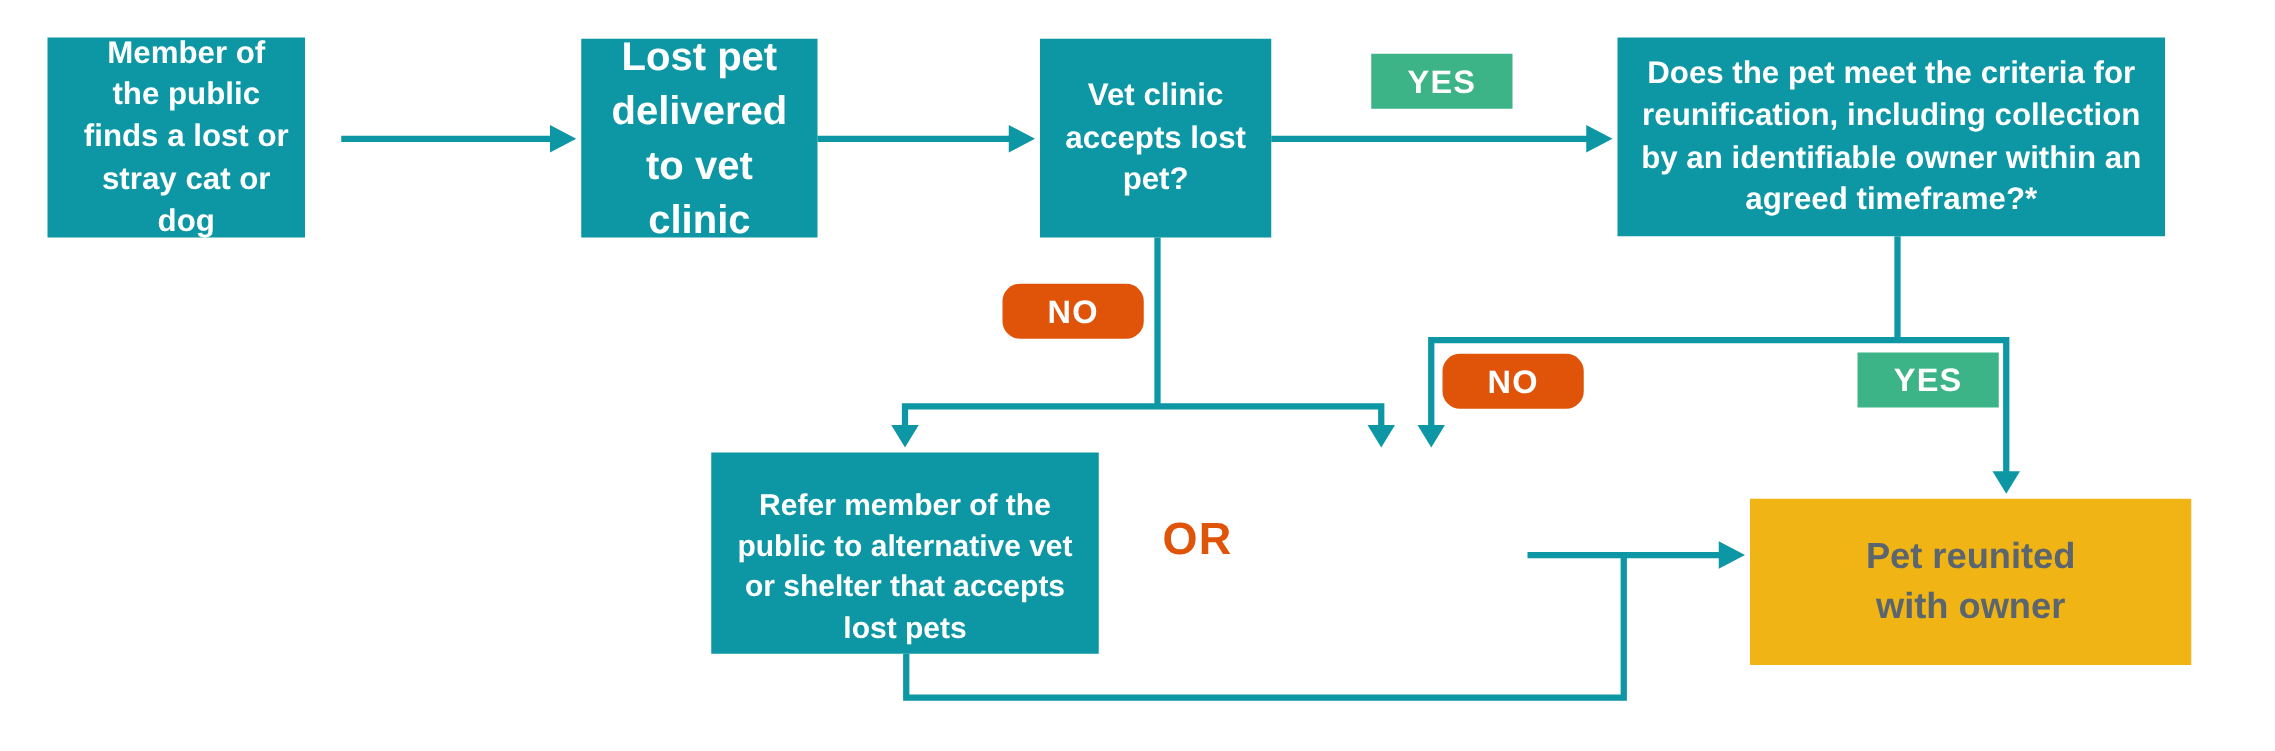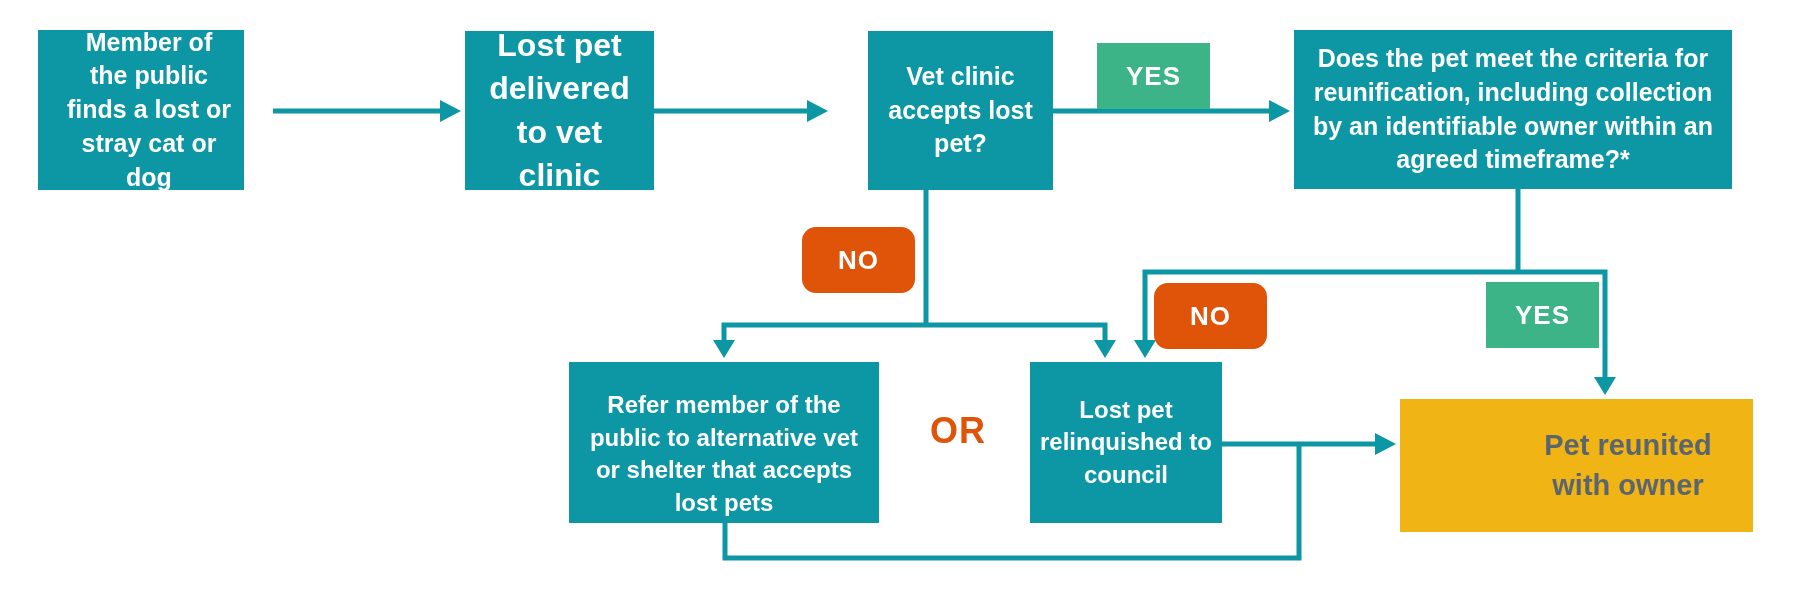--- a/index.html
+++ b/index.html
@@ -40,43 +40,42 @@
     box-sizing: border-box;
     background: var(--teal);
     color: #ffffff;
     font-weight: bold;
     font-size: 24px;
     line-height: 1.35;
     padding: 4px 10px;
   }
   #node-find      { left: 38px;   top: 30px;  width: 206px; height: 160px; font-size: 25px; padding-left: 26px; }
   #node-delivered { left: 465px;  top: 31px;  width: 189px; height: 159px; font-size: 32px; }
-  #node-accepts   { left: 868px;  top: 31px;  width: 185px; height: 159px; font-size: 25px; }
+  #node-accepts   { left: 832px;  top: 31px;  width: 185px; height: 159px; font-size: 25px; }
   #node-criteria  { left: 1294px; top: 30px;  width: 438px; height: 159px; font-size: 25px; padding: 4px 12px; }
   #node-refer     { left: 569px;  top: 362px; width: 310px; height: 161px; font-size: 24px; align-items: flex-end; }
   #node-council   { left: 1030px; top: 362px; width: 192px; height: 161px; font-size: 24px; }
   #node-reunited  {
     left: 1400px; top: 399px; width: 353px; height: 133px;
     background: var(--yellow);
     color: var(--dark_text);
     font-size: 29px;
-    justify-content: flex-end;
   }
   #node-reunited .inner { max-width: 230px; }
   .tag {
     position: absolute;
     display: flex;
     align-items: center;
     justify-content: center;
     color: #ffffff;
     font-weight: bold;
     font-size: 26px;
     letter-spacing: 1px;
     width: 113px;
-    height: 66px;
+    height: 44px;
   }
   .tag-yes { background: var(--green); }
   .tag-no  { background: var(--orange); border-radius: 14px; }
   #tag-yes1 { left: 1097px; top: 43px;  }
   #tag-no1  { left: 802px;  top: 227px; }
   #tag-no2  { left: 1154px; top: 283px; }
   #tag-yes2 { left: 1486px; top: 282px; }
   #label-or {
     position: absolute;
     left: 916px; top: 406px;
@@ -136,23 +135,20 @@
   </div>
 
   <div class="node" id="node-criteria">
     <span class="inner">Does the pet meet the criteria for reunification, including collection by an identifiable owner within an agreed timeframe?*</span>
   </div>
 
   <div class="node" id="node-refer">
     <span class="inner">Refer member of the public to alternative vet or shelter that accepts lost pets</span>
   </div>
 
-  <div class="node" id="node-council">
-    <span class="inner">Lost pet relinquished to council</span>
-  </div>
 
   <div class="node" id="node-reunited">
     <span class="inner">Pet reunited with owner</span>
   </div>
 
   <div class="tag tag-yes" id="tag-yes1">YES</div>
   <div class="tag tag-no" id="tag-no1">NO</div>
   <div class="tag tag-no" id="tag-no2">NO</div>
   <div class="tag tag-yes" id="tag-yes2">YES</div>
 

